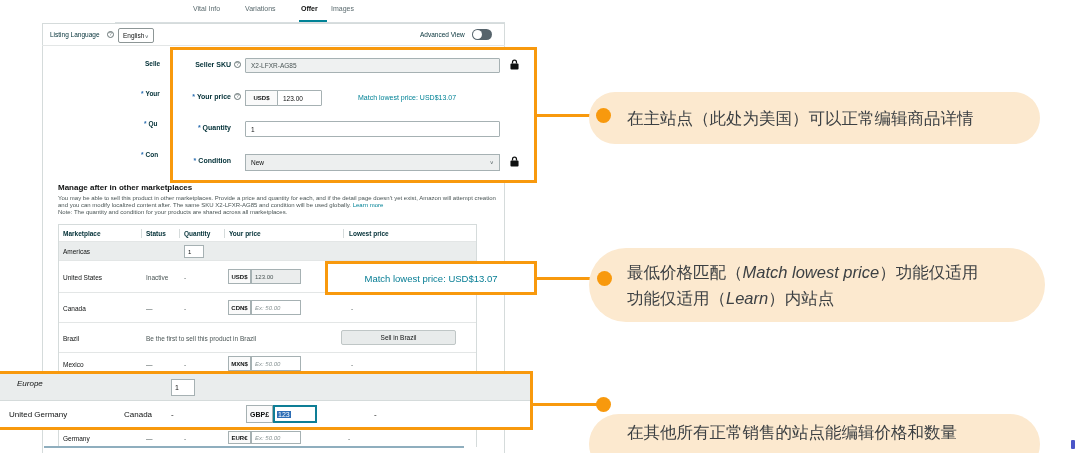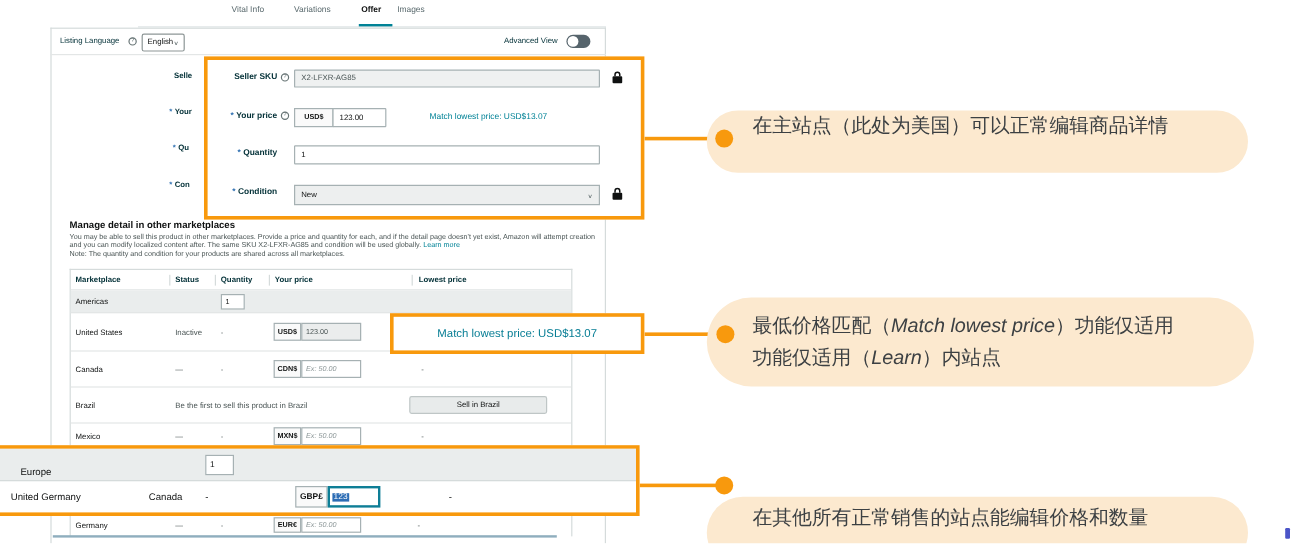--- a/index.html
+++ b/index.html
@@ -142,21 +142,21 @@
     <div class="select-like" style="left:72px; top:104px; width:255px; height:17px;">
       <span>New</span>
       <span class="chev">∨</span>
     </div>
     <svg class="lock" style="left:337px; top:106px;" viewBox="0 0 10 12">
       <path d="M2.8 5V3.4a2.2 2.2 0 0 1 4.4 0V5" fill="none" stroke="#0F1111" stroke-width="1.4"></path>
       <rect x="0.5" y="5" width="9" height="6.5" rx="1" fill="#0F1111"></rect>
     </svg>
   </div>
 
-  <div class="mo-heading">Manage detail in other marketplaces</div>
+  <div class="mo-heading">Manage after in other marketplaces</div>
   <div class="mo-desc" style="top:195px;">You may be able to sell this product in other marketplaces. Provide a price and quantity for each, and if the detail page doesn't yet exist, Amazon will attempt creation</div>
   <div class="mo-desc" style="top:202px;">
     <span>and you can modify localized content after. The same SKU X2-LFXR-AG85 and condition will be used globally.</span>
     <span class="teal-link">Learn more</span>
   </div>
   <div class="mo-desc" style="top:209px;">Note: The quantity and condition for your products are shared across all marketplaces.</div>
 
   <div class="mtable">
 
     <div class="trow thead" style="height:17px;">
@@ -218,40 +218,40 @@
     <div class="cell muted" style="left:289px; top:5px;">-</div>
   </div>
   <div class="bottom-line"></div>
 
   <div class="obox" style="left:325px; top:261px; width:212px; height:34px;">
     <div class="match-big">Match lowest price: USD$13.07</div>
   </div>
 
   <div class="obox" style="left:-4px; top:371px; width:537px; height:59px;">
     <div class="o3row group" style="top:0; height:27px;">
-      <div class="o3txt" style="left:18px; top:15px;">Europe</div>
+      <div class="o3txt" style="left:18px; top:5px;font-style:italic;">Europe</div>
       <input class="mini-input" style="left: 172px; top: 5px; width: 24px; height: 17px; font-size: 7px;" value="1">
     </div>
     <div class="o3row" style="top:27px; height:26px;">
       <div class="o3txt" style="left:10px; top:9px;">United Germany</div>
       <div class="o3txt" style="left:125px; top:9px;">Canada</div>
       <div class="o3txt" style="left:172px; top:9px;">-</div>
       <div class="curr" style="left:247px; top:4px; width:27px; height:18px; font-size:7px;">GBP£</div>
       <div class="focus-input" style="left:274px; top:4px; width:44px; height:18px;">
         <span class="sel-text">123</span>
       </div>
       <div class="o3txt" style="left:375px; top:9px;">-</div>
     </div>
   </div>
 
   <div class="cline" style="left:537px; top:114px; width:66px;"></div>
   <div class="cline" style="left:537px; top:277px; width:68px;"></div>
   <div class="cline" style="left:533px; top:403px; width:70px;"></div>
 
-  <div class="bubble" style="left:589px; top:92px; width:451px; height:52px; border-radius:26px; display:flex; padding-left:38px;">
+  <div class="bubble" style="left:589px; top:92px; width:451px; height:52px; border-radius:26px; display:flex; align-items:center; padding-left:38px;">
     <span class="ln">在主站点（此处为美国）可以正常编辑商品详情</span>
   </div>
   <div class="dot" style="left:596px; top:108px;"></div>
 
   <div class="bubble" style="left:589px; top:248px; width:456px; height:74px; border-radius:37px; padding:11px 0 0 38px;">
     <div class="ln"><span>最低价格匹配（</span><i>Match lowest price</i><span>）功能仅适用</span></div>
     <div class="ln"><span>功能仅适用（</span><i>Learn</i><span>）内站点</span></div>
   </div>
   <div class="dot" style="left:597px; top:271px;"></div>
 

